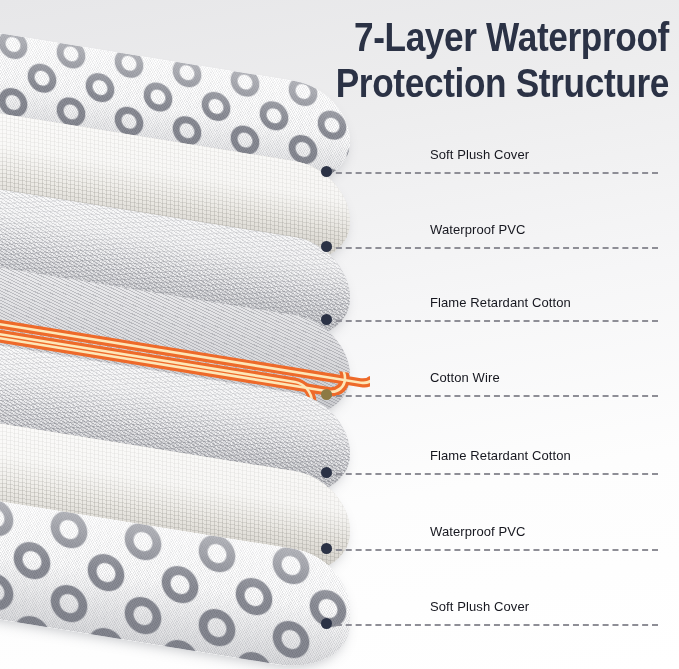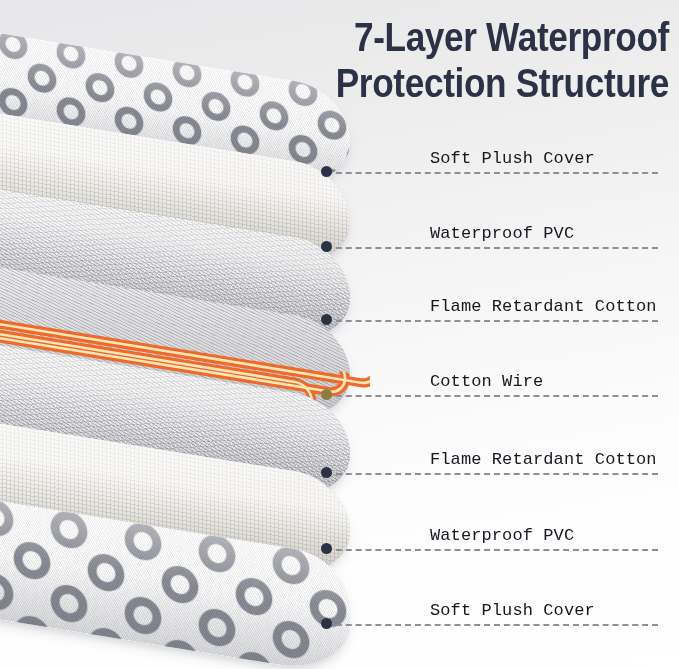--- a/index.html
+++ b/index.html
@@ -140,24 +140,24 @@
     position:absolute;
     width:11px;height:11px;
     border-radius:50%;
     background:#2b3245;
     left:-5px; top:-6px;
   }
   .dot.wiredot{background:#8d7a44;}
   .clabel{
     position:absolute;
     left:104px;
-    bottom:4px;
+    bottom:10px;
     color:#16171f;
-    font-family:Liberation Mono, monospace;
-    font-size:17px;
+    font-family:Liberation Sans, sans-serif;
+    font-size:13px;
     font-weight:400;
     white-space:nowrap;
     letter-spacing:0.1px;
   }
 </style>
 </head>
 <body>
 
 <div id="stage">
 

